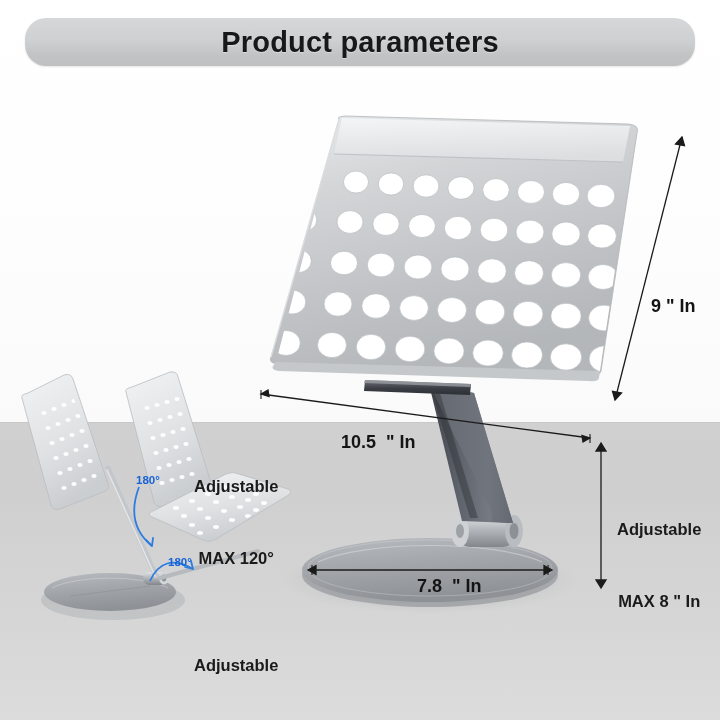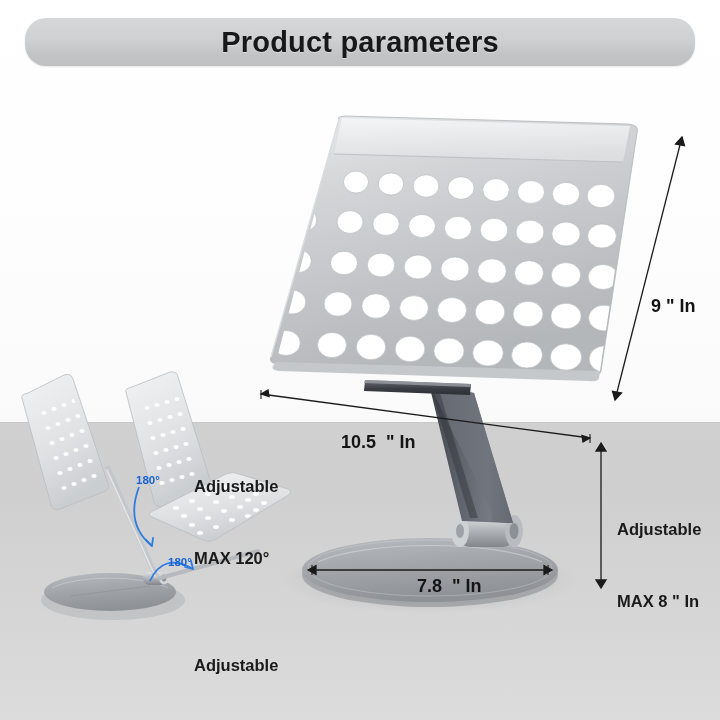--- a/index.html
+++ b/index.html
@@ -27,21 +27,21 @@
   }
   .banner-title{
     position:absolute;left:0;top:0;width:670px;height:48px;
     display:flex;align-items:center;justify-content:center;
     font-size:29px;font-weight:bold;color:#16181a;letter-spacing:.2px;
     text-shadow:0 1px 0 rgba(255,255,255,.35);
   }
 
   
   .lbl{position:absolute;font-weight:bold;color:#1a1a1a;white-space:pre;}
-  .lbl.two-line{line-height:1.45;}
+  .lbl.two-line{line-height:1.45;text-align:center;}
   .dim-txt{position:absolute;font-weight:bold;color:#141414;white-space:pre;font-size:17px;}
   .ang{position:absolute;color:#1763d6;font-weight:bold;font-size:11.5px;white-space:pre;}
 
   svg{position:absolute;left:0;top:0;width:720px;height:720px;overflow:visible;}
   .no-evt{pointer-events:none;}
 </style>
 </head>
 <body>
 
 <div id="stage">

